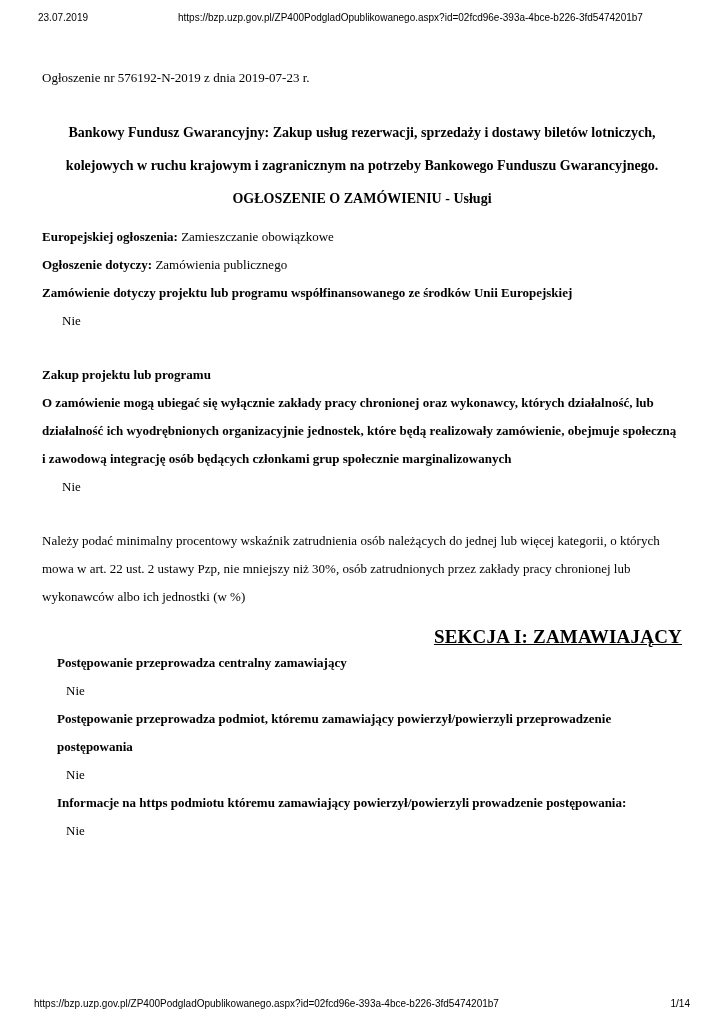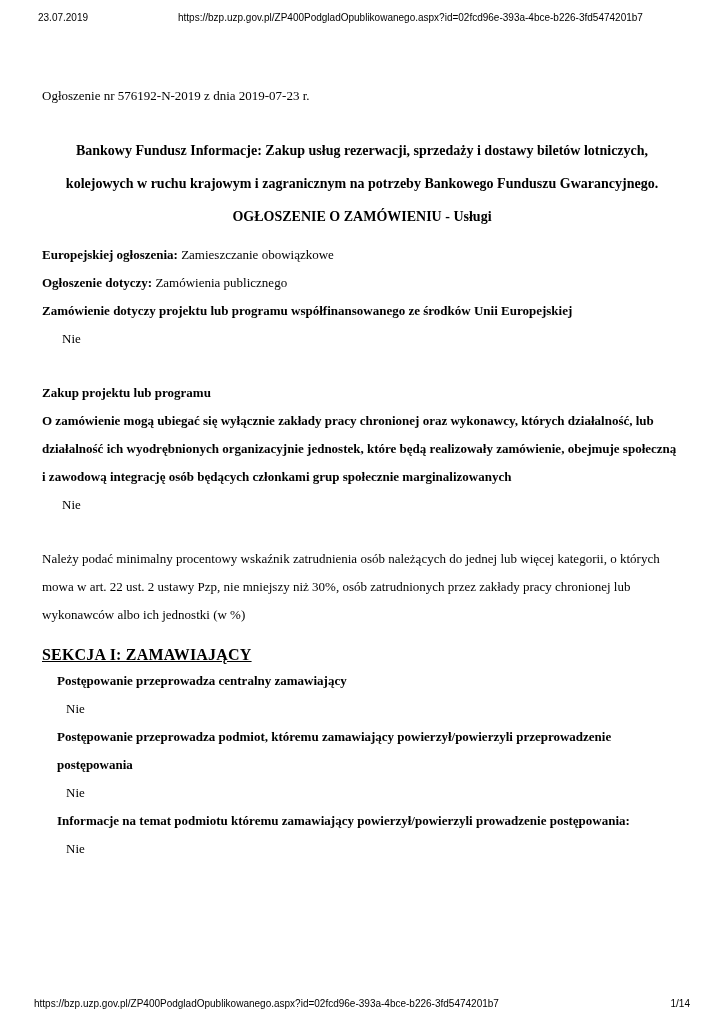--- a/index.html
+++ b/index.html
@@ -26,53 +26,54 @@
     font-size: 10px; line-height: 12px; color: #000;
     display: flex; justify-content: space-between; align-items: baseline;
   }
   .footer-url { white-space: nowrap; }
 
   
   .content {
     position: absolute; top: 0; left: 42px; right: 42px;
     font-size: 13px; line-height: 28px;
   }
-  .notice-number { margin-top: 82px; }
+  .notice-number { margin-top: 64px; }
   .doc-title, .doc-subtitle {
     font-weight: bold; font-size: 14px; line-height: 33px;
     text-align: center;
   }
   .doc-title { margin-top: 24px; }
   .meta-first { margin-top: 8px; }
   .lbl { font-weight: bold; }
   .bold-par { font-weight: bold; }
   .answer { padding-left: 20px; }
   .spacer { height: 26px; }
   .section-heading {
-    font-size: 16px; line-height: 24px; font-weight: bold;
+    font-size: 19px; line-height: 24px; font-weight: bold;
     text-decoration: underline; margin-top: 14px;
     letter-spacing: 0.2px;
+    text-align: right;
   }
   .section-list { }
   .section-item-label { padding-left: 15px; font-weight: bold; }
   .section-item-value { padding-left: 24px; }
 </style>
 </head>
 <body>
 
 <div class="print-header">
   <span class="print-date">23.07.2019</span>
   <span class="print-url">https://bzp.uzp.gov.pl/ZP400PodgladOpublikowanego.aspx?id=02fcd96e-393a-4bce-b226-3fd5474201b7</span>
 </div>
 
 <div class="content">
 
   <div class="notice-number">Ogłoszenie nr 576192-N-2019 z dnia 2019-07-23 r.</div>
 
-  <div class="doc-title">Bankowy Fundusz Informacje: Zakup usług rezerwacji, sprzedaży i dostawy biletów lotniczych, kolejowych w ruchu krajowym i zagranicznym na potrzeby Bankowego Funduszu Gwarancyjnego.</div>
+  <div class="doc-title">Bankowy Fundusz Gwarancyjny: Zakup usług rezerwacji, sprzedaży i dostawy biletów lotniczych, kolejowych w ruchu krajowym i zagranicznym na potrzeby Bankowego Funduszu Gwarancyjnego.</div>
   <div class="doc-subtitle">OGŁOSZENIE O ZAMÓWIENIU - Usługi</div>
 
   <div class="meta-first"><span class="lbl">Europejskiej ogłoszenia:</span> <span>Zamieszczanie obowiązkowe</span></div>
 
   <div><span class="lbl">Ogłoszenie dotyczy:</span> <span>Zamówienia publicznego</span></div>
 
   <div class="bold-par">Zamówienie dotyczy projektu lub programu współfinansowanego ze środków Unii Europejskiej</div>
   <div class="answer">Nie</div>
 
   <div class="spacer"></div>
@@ -87,21 +88,21 @@
 
   <div class="section-heading">SEKCJA I: ZAMAWIAJĄCY</div>
 
   <div class="section-list">
     <div class="section-item-label">Postępowanie przeprowadza centralny zamawiający</div>
     <div class="section-item-value">Nie</div>
 
     <div class="section-item-label">Postępowanie przeprowadza podmiot, któremu zamawiający powierzył/powierzyli przeprowadzenie postępowania</div>
     <div class="section-item-value">Nie</div>
 
-    <div class="section-item-label">Informacje na temat podmiotu któremu zamawiający powierzył/powierzyli prowadzenie postępowania:</div>
+    <div class="section-item-label">Informacje na https podmiotu któremu zamawiający powierzył/powierzyli prowadzenie postępowania:</div>
 
     <div class="section-item-value">Nie</div>
   </div>
 
 </div>
 
 <div class="print-footer">
   <span class="footer-url">https://bzp.uzp.gov.pl/ZP400PodgladOpublikowanego.aspx?id=02fcd96e-393a-4bce-b226-3fd5474201b7</span>
   <span>1/14</span>
 </div>

